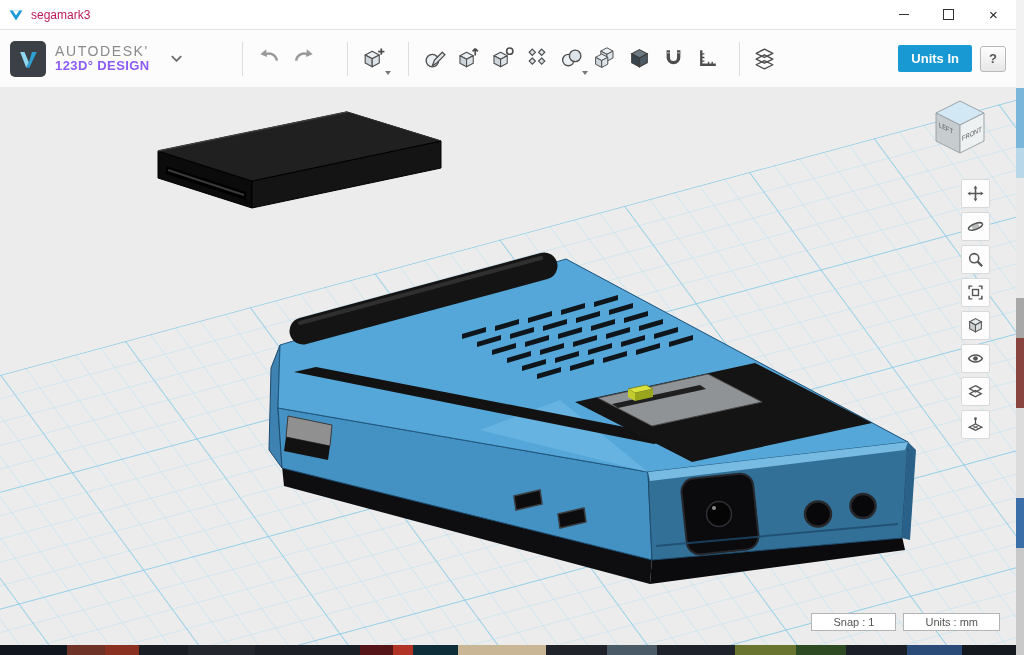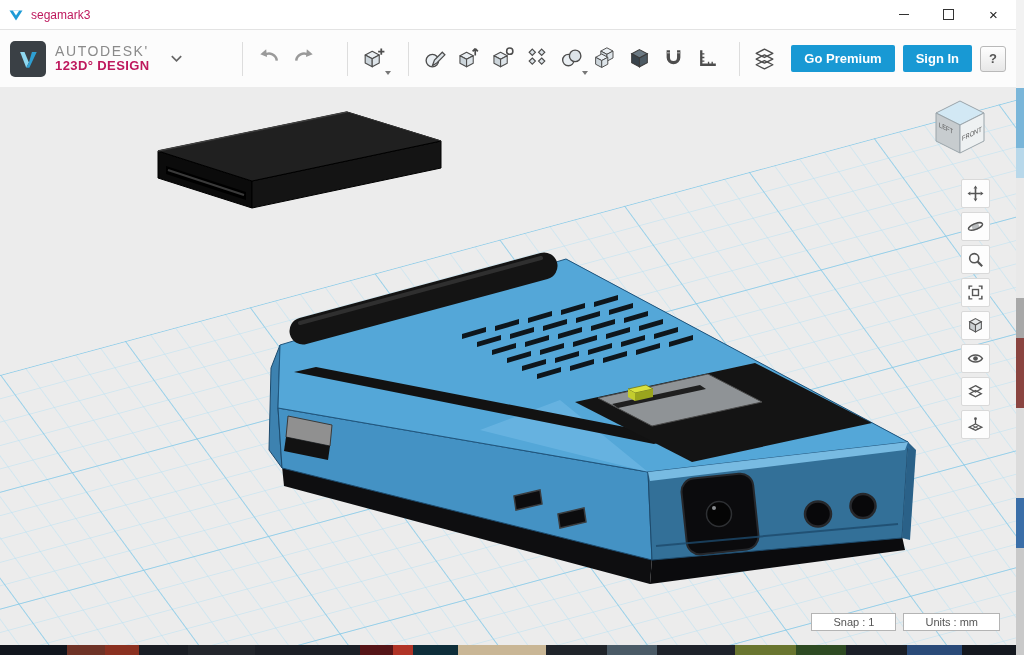--- a/index.html
+++ b/index.html
@@ -18,21 +18,21 @@
   .close-x{font-size:15px;line-height:1;color:#222;}
 
   
   .toolbar{height:57px;background:#fcfcfc;border-bottom:1px solid #d8d8d8;
     display:flex;align-items:center;padding:0 10px;}
   .brand{display:flex;align-items:center;gap:9px;flex:none;}
   .brand-logo{width:36px;height:36px;border-radius:5px;background:#3a4045;
     display:flex;align-items:center;justify-content:center;}
   .brand-text{display:flex;flex-direction:column;line-height:1.15;}
   .brand-line1{font-size:14px;letter-spacing:1.6px;color:#8a8a8a;}
-  .brand-line2{font-size:13px;font-weight:bold;color:#be185d;letter-spacing:.4px;}
+  .brand-line2{font-size:13px;font-weight:bold;color:#8b5cf6;letter-spacing:.4px;}
   .chev-btn{margin-left:14px;width:26px;height:30px;display:flex;align-items:center;justify-content:center;}
   .tb-sep{width:1px;height:34px;background:#ddd;flex:none;}
   .sp{flex:none;}
   .tb-btn{width:34px;height:42px;display:flex;align-items:center;justify-content:center;
     border-radius:3px;position:relative;flex:none;}
   .tb-btn svg{width:25px;height:25px;}
   .tb-caret{position:absolute;right:1px;bottom:5px;width:0;height:0;
     border-left:3px solid transparent;border-right:3px solid transparent;border-top:4px solid #777;}
   .tb-right{margin-left:auto;display:flex;align-items:center;gap:8px;}
   .btn-blue{background:#1899d4;color:#fff;font-size:13px;font-weight:bold;
@@ -223,22 +223,21 @@
       <svg viewBox="0 0 24 24">
         <g fill="none" stroke="#4d4d4d" stroke-width="1.3" stroke-linejoin="round">
           <polygon points="12,3 20,7 12,11 4,7"></polygon>
           <polygon points="12,8.5 20,12.5 12,16.5 4,12.5"></polygon>
           <polygon points="12,14 20,18 12,22 4,18"></polygon>
         </g>
       </svg>
     </div>
 
     <div class="tb-right">
-      <div class="btn-blue">Go Premium</div>
-      <div class="btn-blue">Sign In</div>
+      <div class="btn-blue">Units In</div>
       <div class="btn-help">?</div>
     </div>
   </div>
 
   <div class="viewport">
 
     <svg class="scene" width="1016" height="558" viewBox="0 87 1016 558">
       <defs>
         <pattern id="gridMinor" width="26" height="26" patternUnits="userSpaceOnUse">
           <path d="M26 0 H0 V26" fill="none" stroke="#b5e0f2" stroke-width="1"></path>

